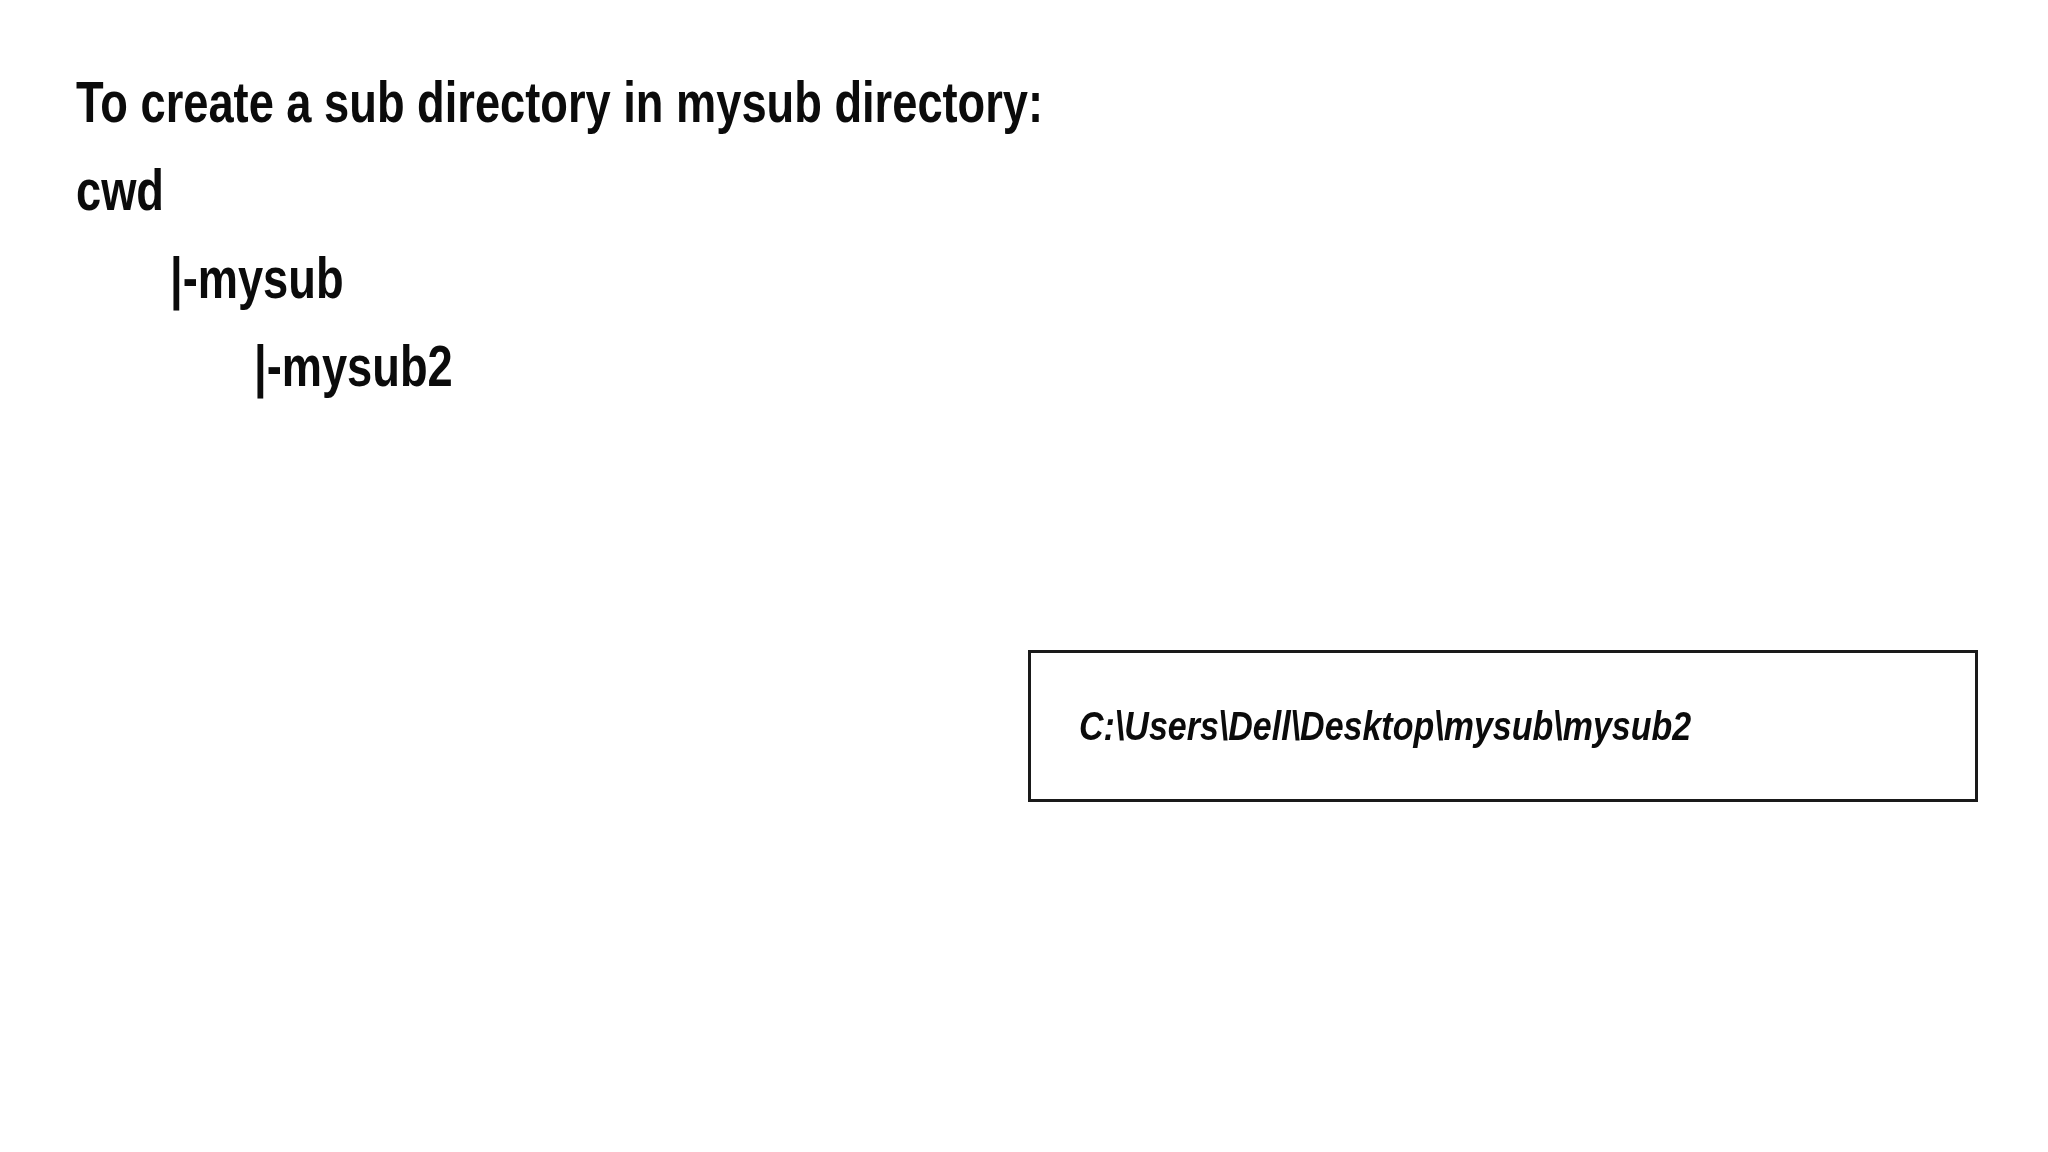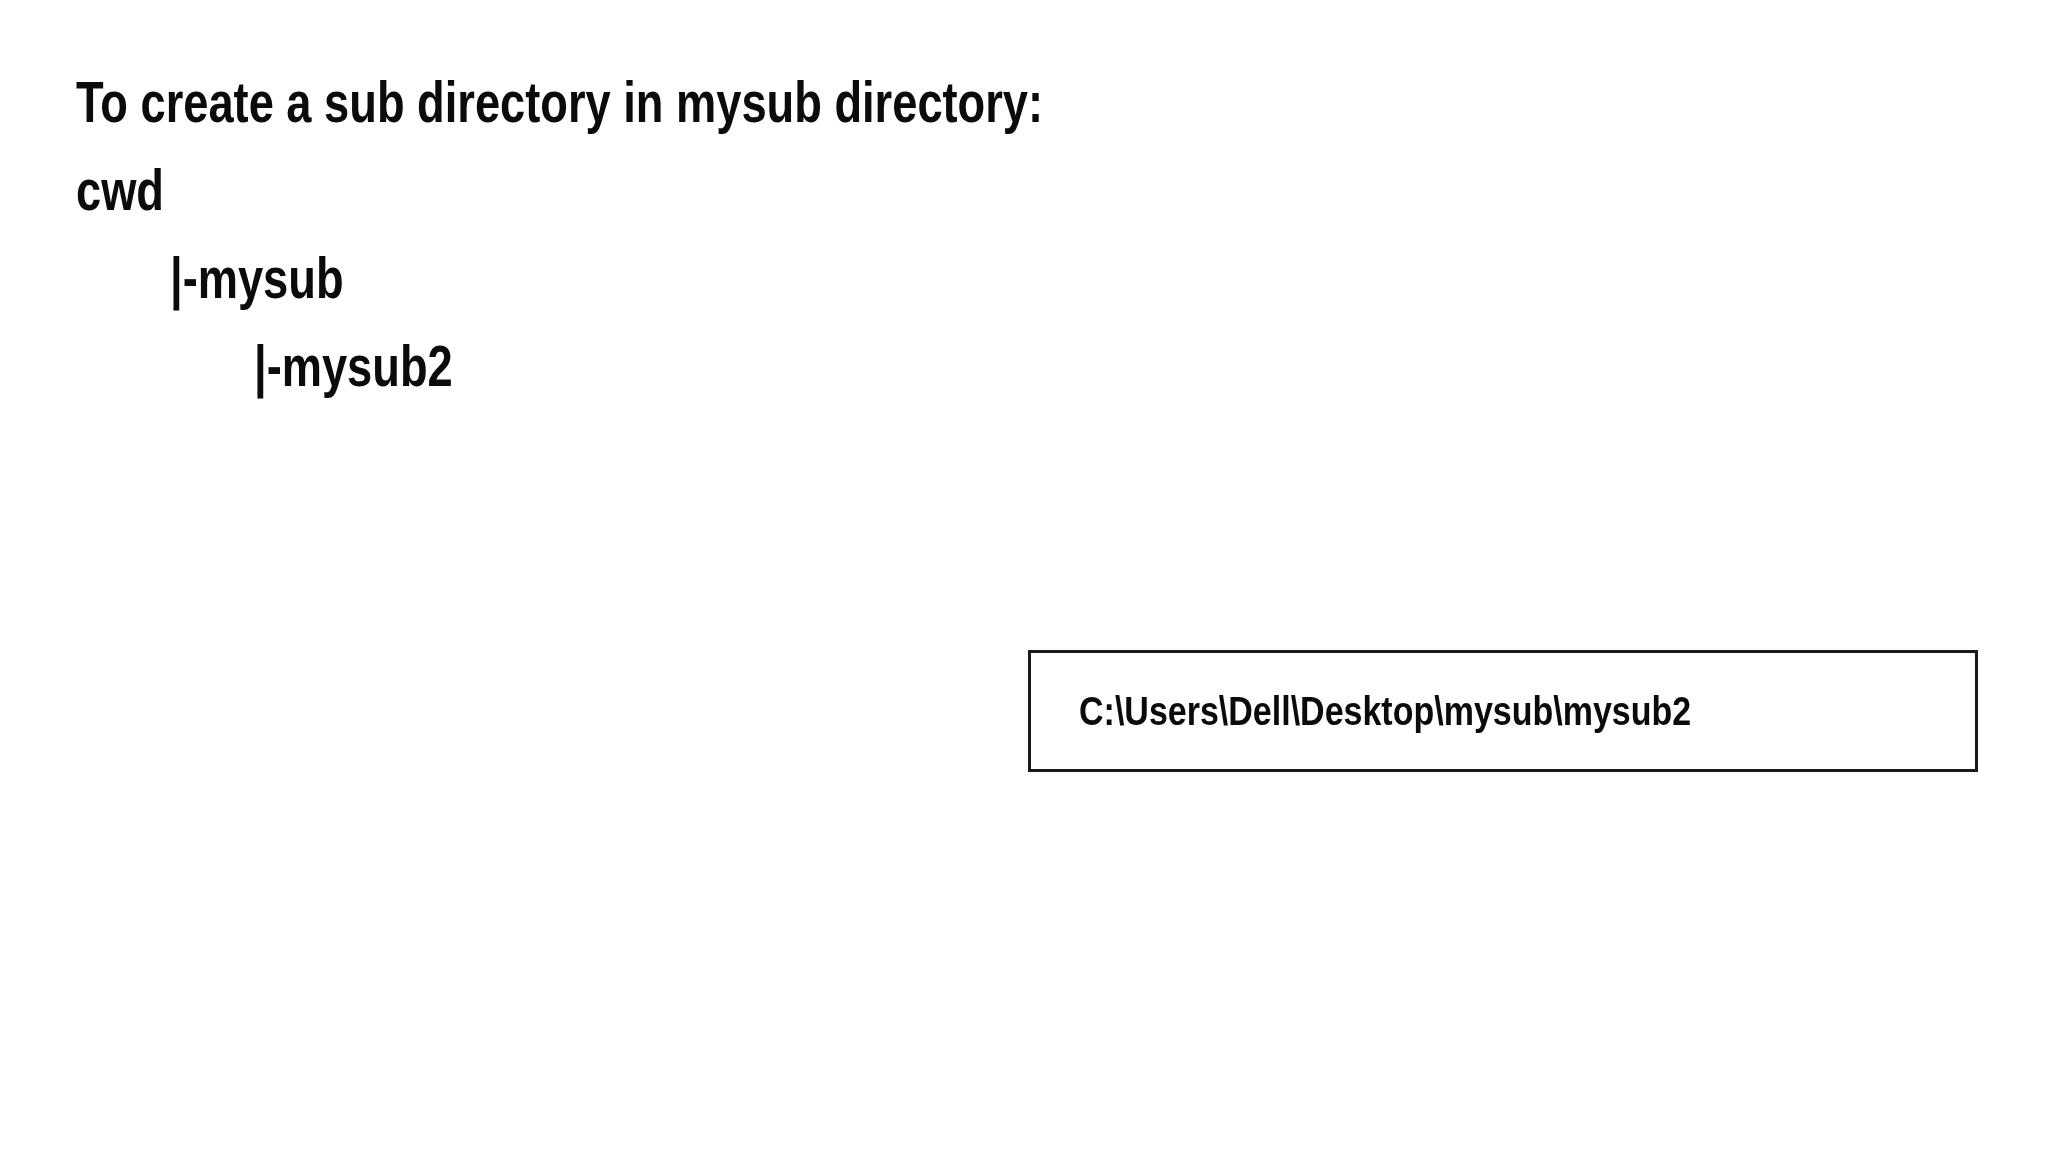--- a/index.html
+++ b/index.html
@@ -36,26 +36,27 @@
     left: 68px;
     top: 566px;
   }
   .indent-1 { margin-left: 94px; }
   .indent-2 { margin-left: 178px; }
   .output-box {
     position: absolute;
     left: 1028px;
     top: 650px;
     width: 950px;
-    height: 122px;
+    height: 152px;
     border: 3px solid #1a1a1a;
     background: #ffffff;
     box-sizing: border-box;
     display: flex;
     align-items: center;
+    font-style: italic;
   }
   .output-box .path-text {
     display: block;
     font-size: 40px;
     line-height: 1;
     margin-left: 48px;
     white-space: pre;
     transform: scaleX(0.85);
     transform-origin: 0 50%;
   }

